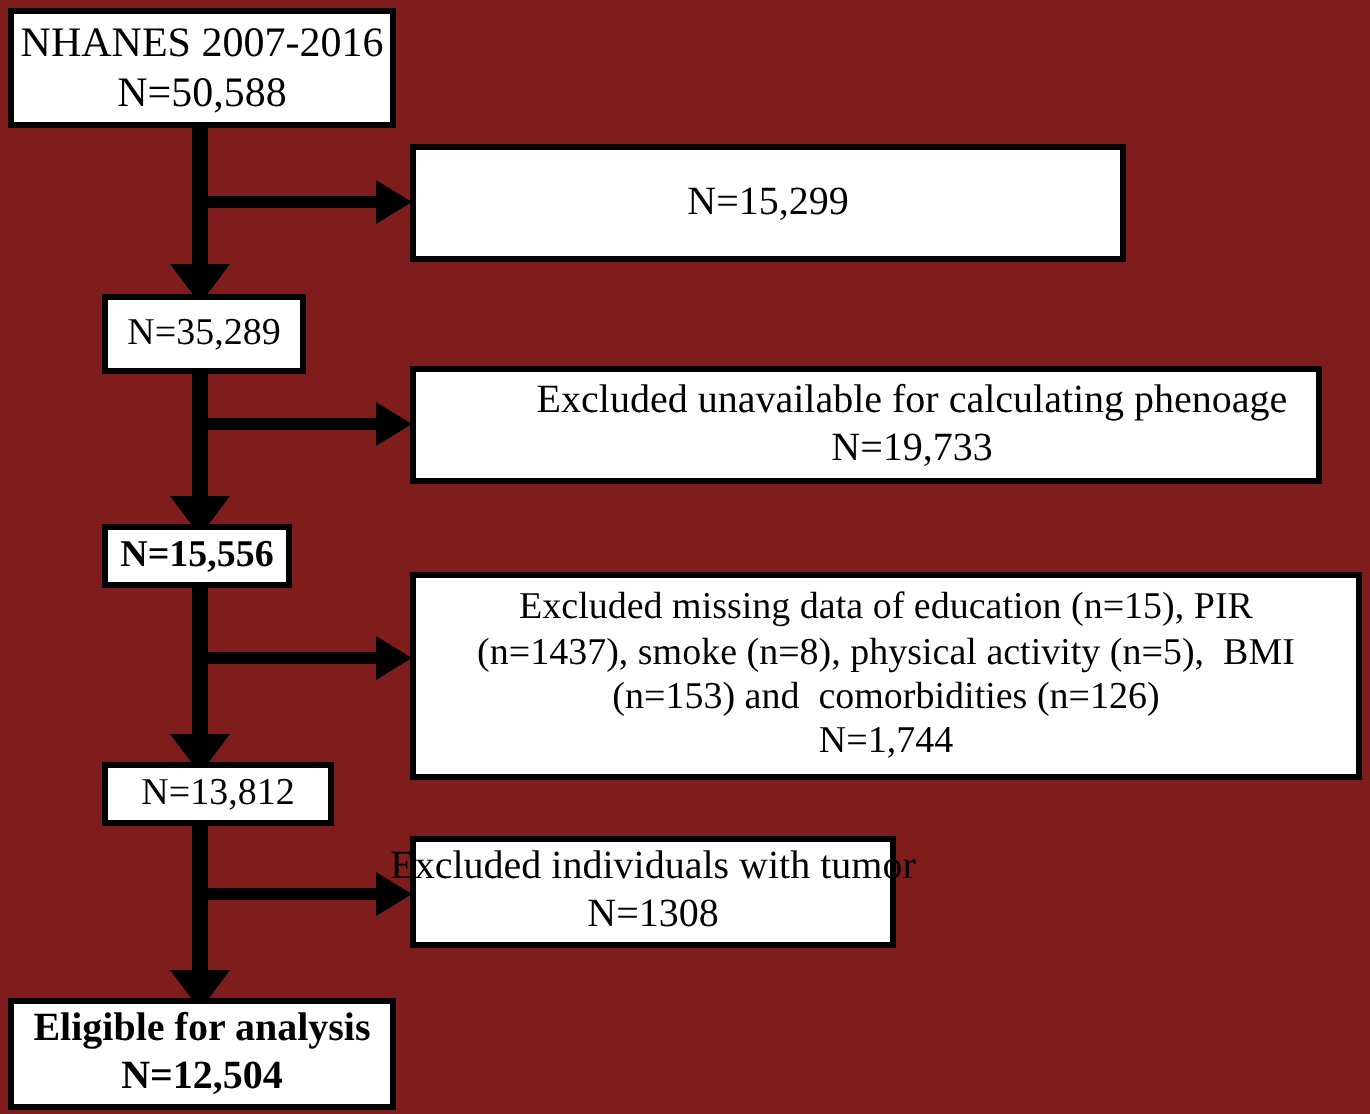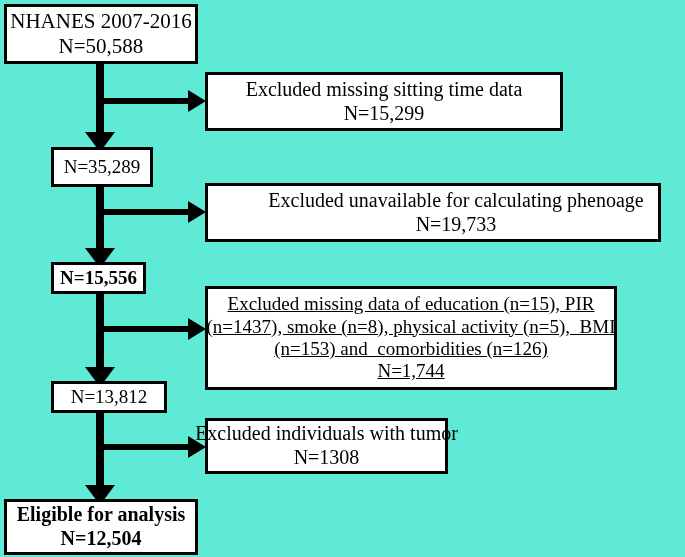--- a/index.html
+++ b/index.html
@@ -5,21 +5,21 @@
 <style>
   html, body {
     margin: 0;
     padding: 0;
     background: #ffffff;
   }
   #canvas {
     position: relative;
     width: 685px;
     height: 557px;
-    background: #5eead4;
+    background: #7f1d1d;
     font-family: "Liberation Serif", "DejaVu Serif", serif;
     color: #000000;
     overflow: hidden;
   }
   .box {
     position: absolute;
     box-sizing: border-box;
     border: 3px solid #000000;
     background: #ffffff;
     display: flex;
@@ -36,21 +36,21 @@
   }
   
   #box-source   { left: 4px;  top: 4px;   width: 194px; height: 60px;  font-size: 21px; }
   #box-n1       { left: 51px; top: 147px; width: 102px; height: 40px;  font-size: 19px; }
   #box-n2       { left: 51px; top: 262px; width: 95px; height: 32px;  font-size: 19px; font-weight: bold; }
   #box-n3       { left: 51px; top: 381px; width: 116px; height: 32px;  font-size: 19px; }
   #box-final    { left: 4px;  top: 499px; width: 194px; height: 56px;  font-size: 20px; font-weight: bold; }
   
   #box-ex1 { left: 205px; top: 72px;  width: 358px; height: 59px;  font-size: 20px; }
   #box-ex2 { left: 205px; top: 183px; width: 456px; height: 59px;  font-size: 20px; padding-left: 46px; }
-  #box-ex3 { left: 205px; top: 286px; width: 412px; height: 104px; font-size: 19px; text-decoration: underline; }
+  #box-ex3 { left: 205px; top: 286px; width: 476px; height: 104px; font-size: 19px; }
   #box-ex4 { left: 205px; top: 418px; width: 243px; height: 56px;  font-size: 20px; }
 
   
   .trunk {
     position: absolute;
     left: 96px;
     width: 8px;
     background: #000000;
     z-index: 1;
   }
@@ -124,21 +124,20 @@
   <div class="box" id="box-n3">
     <span class="line">N=13,812</span>
   </div>
 
   <div class="box" id="box-final">
     <span class="line">Eligible for analysis</span>
     <span class="line">N=12,504</span>
   </div>
 
   <div class="box" id="box-ex1">
-    <span class="line">Excluded missing sitting time data</span>
     <span class="line">N=15,299</span>
   </div>
 
   <div class="box" id="box-ex2">
     <span class="line">Excluded unavailable for calculating phenoage</span>
     <span class="line">N=19,733</span>
   </div>
 
   <div class="box" id="box-ex3">
     <span class="line">Excluded missing data of education (n=15), PIR</span>

